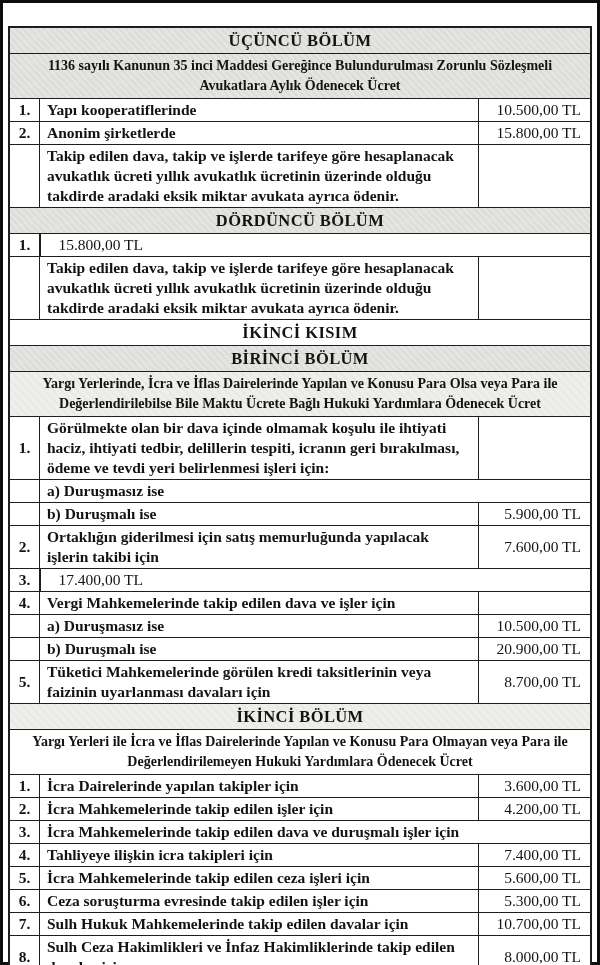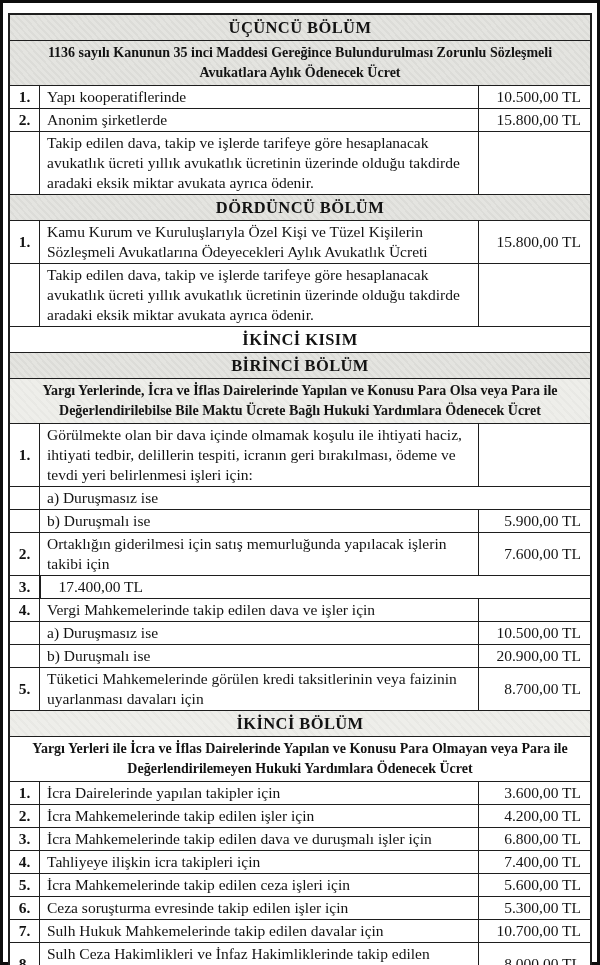--- a/index.html
+++ b/index.html
@@ -17,21 +17,21 @@
     color:var(--c-text);
     position:relative;
   }
   .page-frame{
     position:absolute;
     inset:0;
     width:600px;
     height:965px;
     border:3px solid var(--c-frame);
     background:var(--c-bg);
-    padding:10px 5px;
+    padding:23px 5px;
   }
   .tariff-table{
     width:100%;
     border:2px solid var(--c-border);
     background:var(--c-bg);
   }
   .row{
     display:flex;
     align-items:stretch;
     border-bottom:1.5px solid var(--c-border);
@@ -50,20 +50,21 @@
     border-right:1.5px solid var(--c-border);
     font-weight:bold;
     text-align:center;
     display:flex;align-items:center;justify-content:center;
     padding:1px 2px;
   }
   .row.item .cell-text{
     flex:1 1 auto;
     display:flex;align-items:center;
     padding:1px 7px;
+    font-weight:bold;
   }
   .row.item .cell-amount{
     width:112px;
     flex:0 0 112px;
     border-left:1.5px solid var(--c-border);
     display:flex;align-items:center;justify-content:flex-end;
     text-align:right;
     padding:1px 9px 1px 2px;
     white-space:nowrap;
   }
@@ -124,21 +125,20 @@
       <div class="row item">
         <div class="cell cell-num"></div>
         <div class="cell cell-text">Takip edilen dava, takip ve işlerde tarifeye göre hesaplanacak avukatlık ücreti yıllık avukatlık ücretinin üzerinde olduğu takdirde aradaki eksik miktar avukata ayrıca ödenir.</div>
         <div class="cell cell-amount"></div>
       </div>
       <div class="row header shade-dark">
         <div class="cell cell-header">DÖRDÜNCÜ BÖLÜM</div>
       </div>
       <div class="row item">
         <div class="cell cell-num">1.</div>
-        <div class="cell cell-text">Kamu Kurum ve Kuruluşlarıyla Özel Kişi ve Tüzel Kişilerin Sözleşmeli Avukatlarına Ödeyecekleri Aylık Avukatlık Ücreti</div>
         <div class="cell cell-amount">15.800,00 TL</div>
       </div>
       <div class="row item">
         <div class="cell cell-num"></div>
         <div class="cell cell-text">Takip edilen dava, takip ve işlerde tarifeye göre hesaplanacak avukatlık ücreti yıllık avukatlık ücretinin üzerinde olduğu takdirde aradaki eksik miktar avukata ayrıca ödenir.</div>
         <div class="cell cell-amount"></div>
       </div>
       <div class="row header shade-none">
         <div class="cell cell-header">İKİNCİ KISIM</div>
       </div>
@@ -203,21 +203,20 @@
         <div class="cell cell-amount">3.600,00 TL</div>
       </div>
       <div class="row item">
         <div class="cell cell-num">2.</div>
         <div class="cell cell-text">İcra Mahkemelerinde takip edilen işler için</div>
         <div class="cell cell-amount">4.200,00 TL</div>
       </div>
       <div class="row item">
         <div class="cell cell-num">3.</div>
         <div class="cell cell-text">İcra Mahkemelerinde takip edilen dava ve duruşmalı işler için</div>
-        <div class="cell cell-amount">6.800,00 TL</div>
       </div>
       <div class="row item">
         <div class="cell cell-num">4.</div>
         <div class="cell cell-text">Tahliyeye ilişkin icra takipleri için</div>
         <div class="cell cell-amount">7.400,00 TL</div>
       </div>
       <div class="row item">
         <div class="cell cell-num">5.</div>
         <div class="cell cell-text">İcra Mahkemelerinde takip edilen ceza işleri için</div>
         <div class="cell cell-amount">5.600,00 TL</div>

